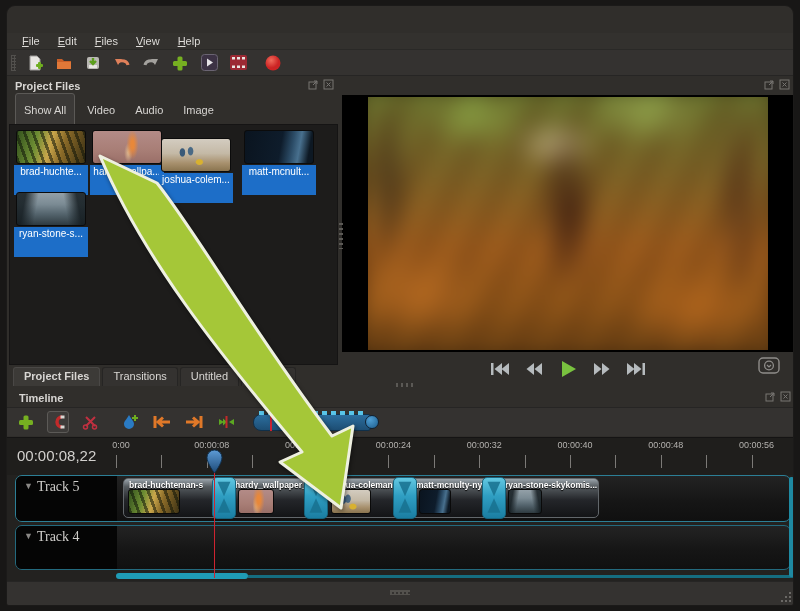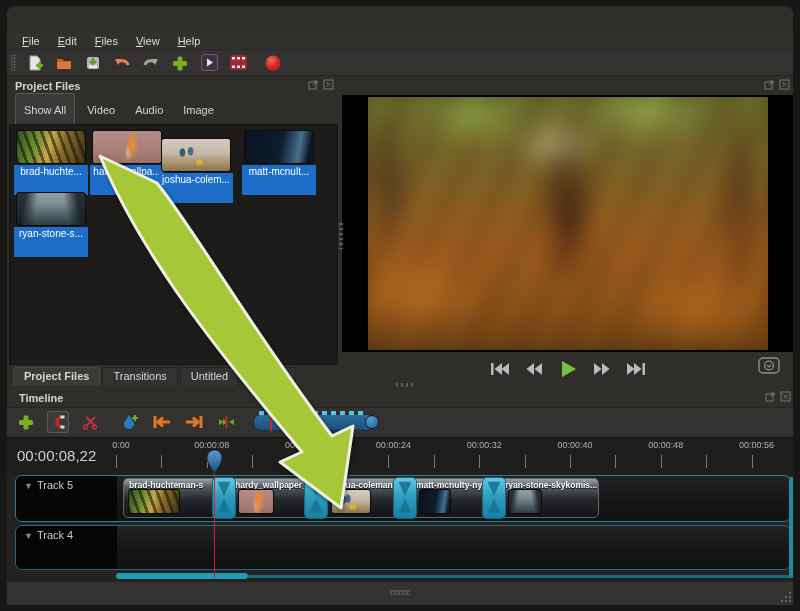--- a/index.html
+++ b/index.html
@@ -98,21 +98,21 @@
   .ruler-tick { position:absolute; top:17px; width:1px; height:13px; background:#7c7a77; }
 
   .playhead-pin { left:199px; top:443px; width:17px; height:25px; z-index:6; }
   .playhead-line { left:206.5px; top:461px; width:1.5px; height:111px; background:#cf2430; z-index:5; }
 
   .tracks-area { left:0; top:469px; width:788px; height:106px; background:#232220; }
   .track-row { position:absolute; left:8px; width:776px; border:1px solid #2c7f96; border-radius:7px;
     background:linear-gradient(180deg,#232323 0%, #161616 55%, #101010 100%); overflow:hidden; }
   .track-head { position:absolute; left:0; top:0; width:101px; height:100%; background:#050505; display:flex; }
   .track-chevron { margin:5px 4px 0 8px; color:#8a8886; font-size:9px; }
-  .track-name { margin-top:3px; color:#cfcdca; font-size:11px; }
+  .track-name { margin-top:3px; color:#cfcdca; font-size:14px;font-family:Liberation Serif, serif; }
   .clip { position:absolute; top:2px; height:40px; border-radius:5px; border:1px solid #62676b; z-index:1;
     background:linear-gradient(180deg,#9aa4ab 0%, #565c60 20%, #24262a 55%, #131416 100%); overflow:hidden; }
   .clip-label { color:#fff; font-size:8.5px; font-weight:bold; padding:1px 0 0 5px; white-space:nowrap;
     text-shadow:0 1px 1px #000; }
   .clip-thumb { position:absolute; left:4px; bottom:3px; width:46px; height:25px; border-radius:3px; border:1px solid #0a0a0a; }
   .transition { position:absolute; top:1px; height:42px; width:24px; border-radius:5px; z-index:2;
     background:linear-gradient(180deg,#63c8e2 0%, #2f9ec2 45%, #1b7ea2 100%); border:1px solid #15657f; }
   .tr-glass { position:absolute; inset:0; }
 
   .hscroll-thumb { left:109px; top:567px; width:132px; height:6px; background:#1f9cb6; border-radius:3px; z-index:4; }

